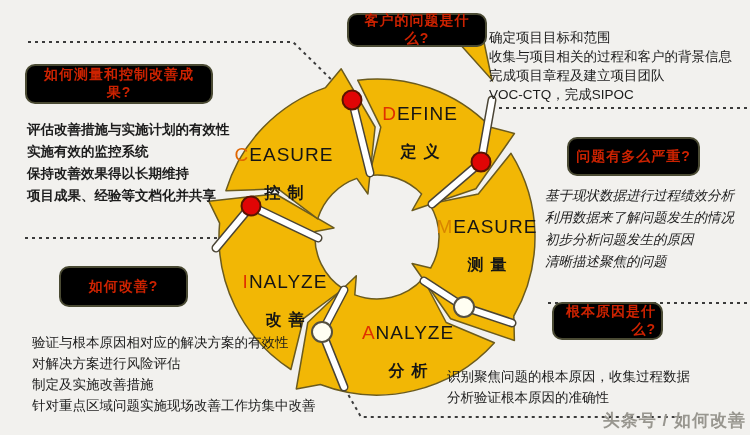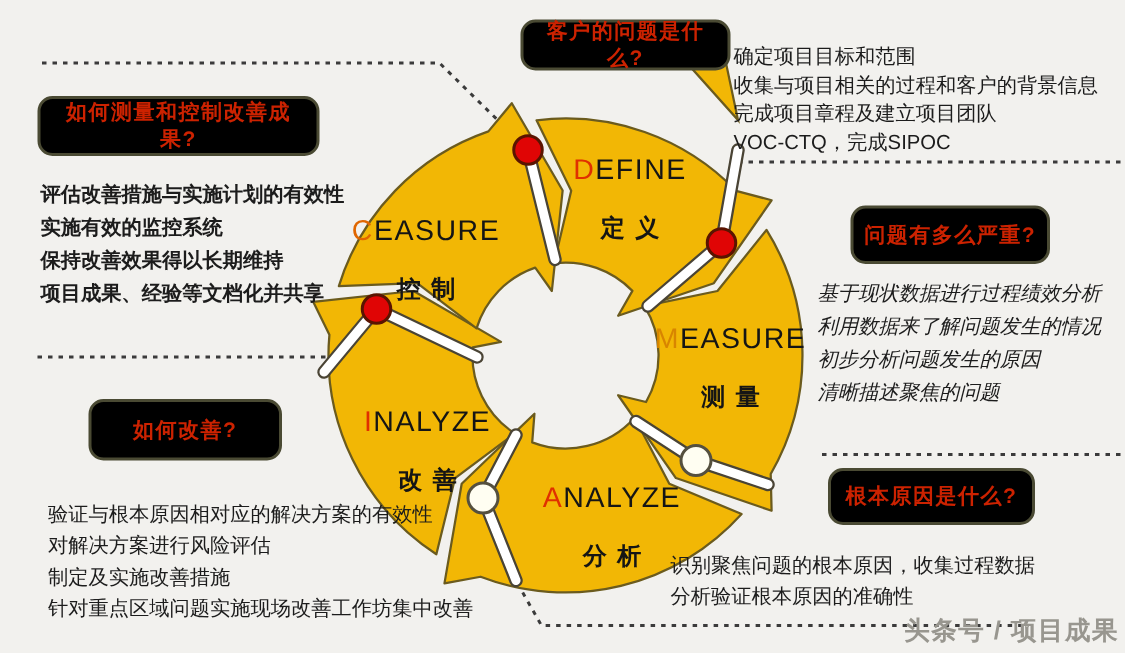--- a/index.html
+++ b/index.html
@@ -58,21 +58,21 @@
     <circle cx="352" cy="100" r="9.5" fill="#e00505" stroke="#5a1400" stroke-width="2"></circle>
     <circle cx="481" cy="162" r="9.5" fill="#e00505" stroke="#5a1400" stroke-width="2"></circle>
     <circle cx="464" cy="307" r="10" fill="#fffef2" stroke="#55503f" stroke-width="2"></circle>
     <circle cx="322" cy="332" r="10" fill="#fffef2" stroke="#55503f" stroke-width="2"></circle>
     <circle cx="251" cy="206" r="9.5" fill="#e00505" stroke="#5a1400" stroke-width="2"></circle>
   </svg>
 
 <div class="callout" style="left:25px;top:64px;width:188px;height:40px;">如何测量和控制改善成果?</div>
 <div class="callout" style="left:347px;top:13px;width:140px;height:34px;">客户的问题是什么?</div>
 <div class="callout" style="left:567px;top:137px;width:133px;height:39px;">问题有多么严重?</div>
-<div class="callout" style="left:552px;top:312px;width:138px;height:38px;">根本原因是什么?</div>
+<div class="callout" style="left:552px;top:302px;width:111px;height:38px;text-align:right;">根本原因是什么?</div>
 <div class="callout" style="left:59px;top:266px;width:129px;height:41px;">如何改善?</div>
 
 <div class="note" style="left:489px;top:28px;line-height:19px;">
   <div>确定项目目标和范围</div>
   <div>收集与项目相关的过程和客户的背景信息</div>
   <div>完成项目章程及建立项目团队</div>
   <div>VOC-CTQ，完成SIPOC</div>
 </div>
 <div class="note" style="left:545px;top:185px;line-height:22px;font-style:italic;">
   <div>基于现状数据进行过程绩效分析</div>
@@ -111,13 +111,13 @@
 </div>
 <div class="phase" style="left:233px;top:271px;width:104px;">
   <div class="en"><span class="initial" style="color: rgb(224, 48, 0);">I</span><span>NALYZE</span></div>
   <div class="zh">改善</div>
 </div>
 <div class="phase" style="left:228px;top:144px;width:112px;">
   <div class="en"><span class="initial" style="color: rgb(224, 102, 0);">C</span><span>EASURE</span></div>
   <div class="zh">控制</div>
 </div>
 
-<div class="watermark">头条号 / 项目成果</div>
+<div class="watermark">头条号 / 如何改善</div>
 
 </body></html>

